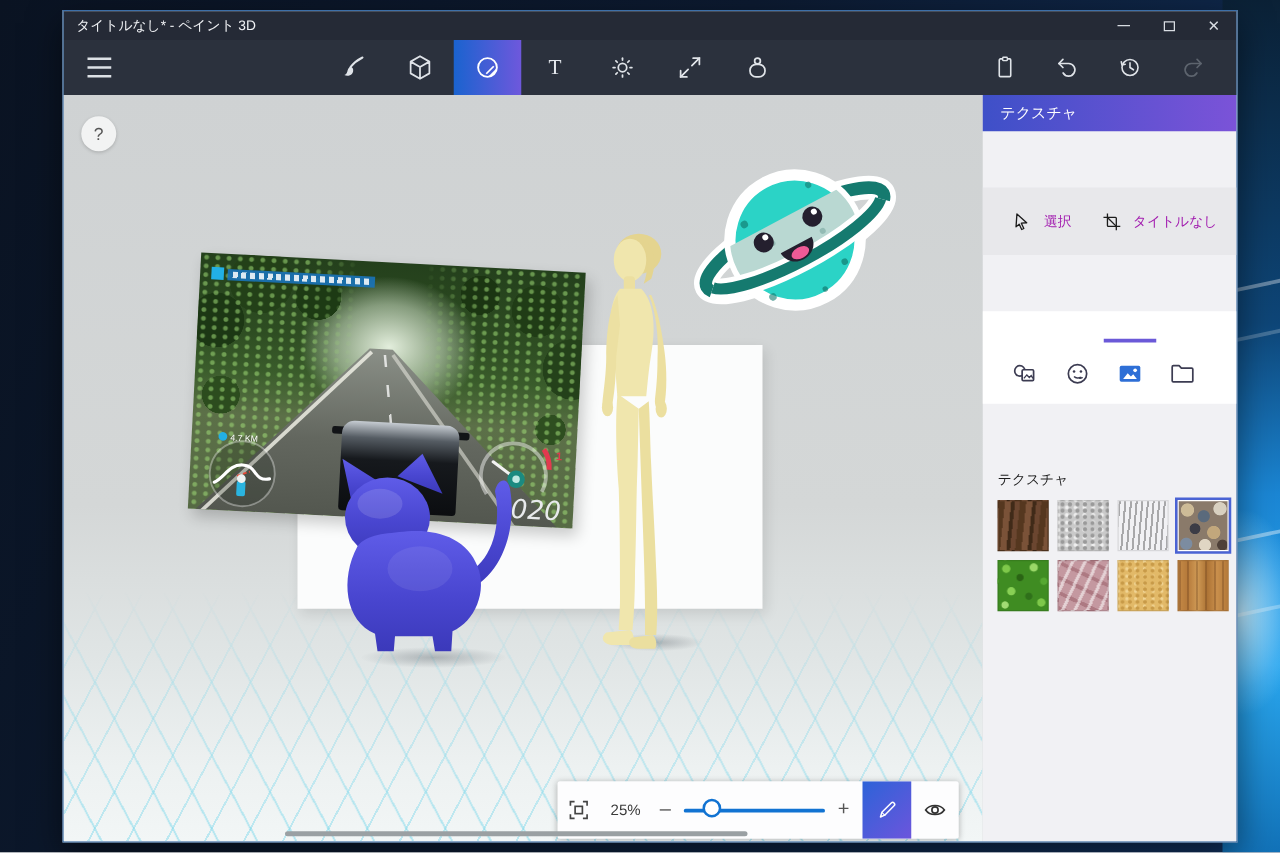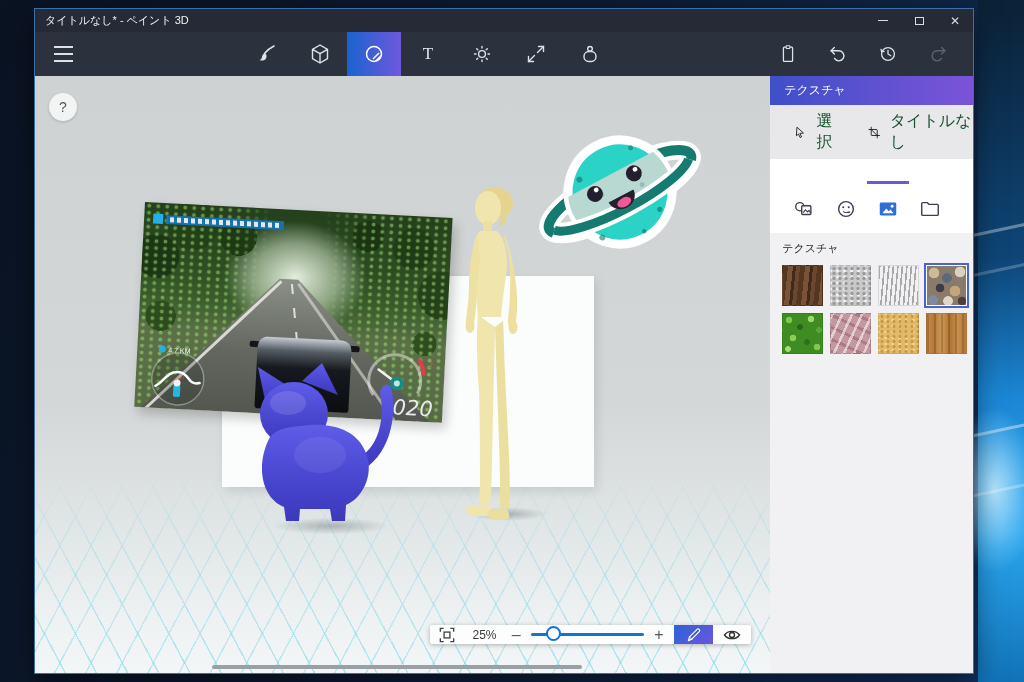--- a/index.html
+++ b/index.html
@@ -12,21 +12,21 @@
     background:linear-gradient(180deg,#0b2136 0%,#0e4678 38%,#1b86d4 58%,#2aa7ee 78%,#1272b8 100%); }
   .desktop-glow { position:absolute; right:-30px; top:380px; width:120px; height:220px; border-radius:50%;
     background:radial-gradient(closest-side,rgba(205,240,255,.85),rgba(120,200,250,.35) 55%,transparent 75%); }
   .beam { position:absolute; background:rgba(255,255,255,.55); height:3px; width:70px; transform:rotate(-12deg); }
   .beam.b1 { right:-12px; top:228px; opacity:.65; }
   .beam.b2 { right:-12px; top:268px; opacity:.4; }
   .beam.b3 { right:-14px; top:428px; opacity:.75; }
   .beam.b4 { right:-14px; top:488px; opacity:.5; }
 
   
-  .window { position:absolute; left:34px; top:8px; width:940px; height:666px;
+  .window { position:absolute; left:50px; top:8px; width:940px; height:666px;
     border:1px solid #3d6fa8; box-shadow:0 10px 26px rgba(0,0,0,.5);
     display:flex; flex-direction:column; background:#d2d5d6; }
 
   .titlebar { height:23px; background:#252a36; display:flex; align-items:center; flex:0 0 auto; }
   .title { color:#f0f2f5; font-size:11px; padding-left:10px; flex:1; white-space:nowrap; }
   .win-controls { display:flex; height:100%; }
   .wc { width:36px; height:100%; display:flex; align-items:center; justify-content:center; color:#d8dce2; }
   .wc .minbar { width:10px; height:1.5px; background:#d8dce2; }
   .wc .maxbox { width:9px; height:8px; border:1.3px solid #d8dce2; }
   .wc.close { font-size:12px; }
@@ -97,45 +97,45 @@
   .p-wing { position:absolute; left:112px; bottom:66px; width:110px; height:6px; background:#121417; border-radius:2px; }
   .p-banner { position:absolute; left:9px; top:11px; display:flex; align-items:center; gap:3px; }
   .p-banner .bico { width:10px; height:10px; background:#22b0e6; }
   .p-banner .btxt { width:118px; height:9px; background:rgba(25,115,185,.9); position:relative; overflow:hidden; }
   .p-banner .btxt::after { content:""; position:absolute; inset:2px 4px;
     background:repeating-linear-gradient(90deg,rgba(255,255,255,.85) 0 4px,transparent 4px 7px); }
   .p-map { position:absolute; left:8px; bottom:2px; }
   .p-speedo { position:absolute; right:4px; bottom:0px; }
 
   
-  .zoombar { position:absolute; left:395px; top:549px; width:321px; height:19px;
+  .zoombar { position:absolute; left:395px; top:549px; width:321px; height:46px;
     background:#fdfdfe; border-radius:2px; box-shadow:0 1px 5px rgba(0,0,0,.28);
     display:flex; align-items:center; overflow:hidden; }
   .zb-fit { width:34px; display:flex; justify-content:center; }
   .zb-val { width:42px; text-align:center; font-size:12px; color:#3a3a3a; }
   .zb-minus,.zb-plus { width:22px; text-align:center; font-size:16px; color:#555; }
   .zb-slider { position:relative; width:122px; height:100%; }
   .zb-track { position:absolute; left:4px; right:4px; top:50%; height:3px; margin-top:-1.5px;
     background:#1173d2; border-radius:2px; }
   .zb-thumb { position:absolute; left:22%; top:50%; width:15px; height:15px; margin:-9px 0 0 -8px;
     background:#fff; border:2.5px solid #1173d2; border-radius:50%; }
   .zb-pencil { width:40px; height:100%; background:linear-gradient(135deg,#2d63d8,#6c55dc);
     display:flex; align-items:center; justify-content:center; margin-left:4px; }
   .zb-eye { width:38px; display:flex; align-items:center; justify-content:center; }
 
   .hscroll { position:absolute; left:177px; bottom:4px; width:370px; height:4px;
     background:#9aa0a3; border-radius:2px; }
 
   
-  .panel { width:204px; display:flex; flex-direction:column; background:#f1f1f4; }
+  .panel { width:204px; display:flex; flex-direction:column; background:#f1f1f4;gap:45px; }
   .panel-header { height:29px; flex:0 0 auto; background:linear-gradient(90deg,#3e50c8 0%,#7b53d8 100%);
     color:#fff; font-size:12px; line-height:29px; padding-left:14px; }
   .subbar { height:54px; flex:0 0 auto; background:#e8e8eb; display:flex; align-items:center;
     gap:24px; padding-left:24px; }
-  .sub-btn { display:flex; align-items:center; gap:8px; font-size:16px; color:#14532d; }
+  .sub-btn { display:flex; align-items:center; gap:8px; font-size:11px; color:#a21caf; }
   .tabstrip { height:74px; flex:0 0 auto; background:#fff; display:flex; align-items:flex-end; padding-left:13px; }
   .tab { width:42px; height:52px; display:flex; align-items:center; justify-content:center;
     border-top:3px solid transparent; }
   .tab.selected { border-top-color:#6b59d8; }
   .panel-content { flex:1; padding:8px 0 0 12px; }
   .content-label { font-size:11px; color:#1b1b1b; margin-bottom:9px; }
   .swatches { display:grid; grid-template-columns:repeat(4,41px); grid-auto-rows:41px; gap:7px; }
   .swatch { border:1px solid rgba(0,0,0,.1); }
   .swatch.selected { border:1px solid #fff; outline:2px solid #4a63d4; }
 

